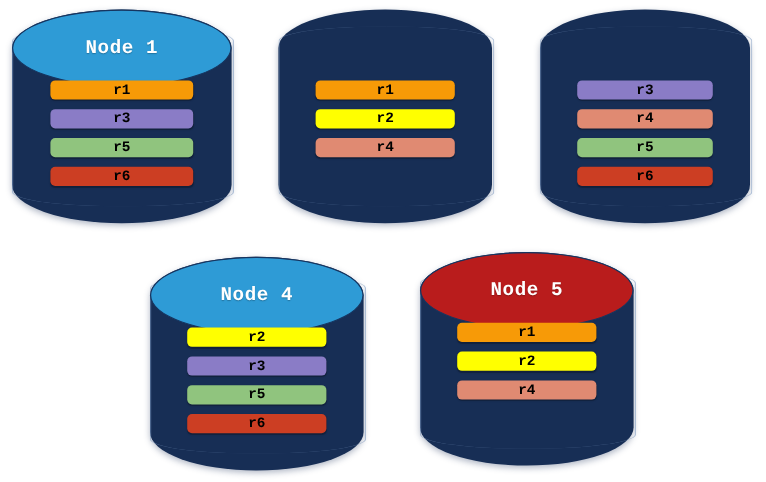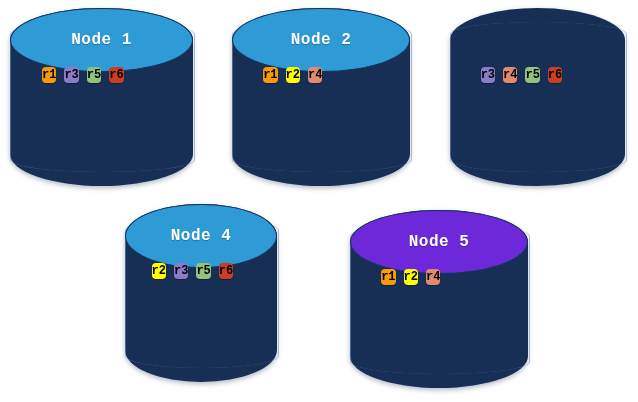--- a/index.html
+++ b/index.html
@@ -72,21 +72,21 @@
     user-select: none;
   }
 
   
   .replicas {
     position: absolute;
     left: 17.5%;
     right: 17.5%;
     top: 33%;
     display: flex;
-    flex-direction: row;
+    flex-direction: column;
     gap: 8px;
   }
   .replica {
     height: 16px;
     border-radius: 4px;
     display: flex;
     align-items: center;
     justify-content: center;
     font-size: 12px;
     font-weight: bold;
@@ -107,53 +107,50 @@
       </div>
       <div class="replicas">
         <div class="replica" style="background: rgb(247, 154, 7); color: rgb(0, 0, 0);">r1</div>
         <div class="replica" style="background: rgb(138, 124, 198); color: rgb(0, 0, 0);">r3</div>
         <div class="replica" style="background: rgb(144, 196, 126); color: rgb(0, 0, 0);">r5</div>
         <div class="replica" style="background: rgb(204, 62, 35); color: rgb(0, 0, 0);">r6</div>
       </div>
     </div>
     <div class="node" style="left: 232px; top: 8px; width: 178px; height: 178px;">
       <div class="cyl-body" style="background: rgb(23, 46, 85);"></div>
-      <div class="cyl-top" style="background: rgb(46, 155, 214);">
-        <div class="node-label" style="color: rgb(255, 255, 255);">Node  2</div>
-      </div>
       <div class="replicas">
         <div class="replica" style="background: rgb(247, 154, 7); color: rgb(0, 0, 0);">r1</div>
         <div class="replica" style="background: rgb(255, 255, 0); color: rgb(0, 0, 0);">r2</div>
         <div class="replica" style="background: rgb(224, 138, 114); color: rgb(0, 0, 0);">r4</div>
       </div>
     </div>
     <div class="node" style="left: 450px; top: 8px; width: 175px; height: 178px;">
       <div class="cyl-body" style="background: rgb(23, 46, 85);"></div>
       <div class="replicas">
         <div class="replica" style="background: rgb(138, 124, 198); color: rgb(0, 0, 0);">r3</div>
         <div class="replica" style="background: rgb(224, 138, 114); color: rgb(0, 0, 0);">r4</div>
         <div class="replica" style="background: rgb(144, 196, 126); color: rgb(0, 0, 0);">r5</div>
         <div class="replica" style="background: rgb(204, 62, 35); color: rgb(0, 0, 0);">r6</div>
       </div>
     </div>
-    <div class="node" style="left: 125px; top: 204px; width: 152px; height: 178px;">
+    <div class="node" style="left: 125px; top: 214px; width: 178px; height: 178px;">
       <div class="cyl-body" style="background: rgb(23, 46, 85);"></div>
       <div class="cyl-top" style="background: rgb(46, 155, 214);">
         <div class="node-label" style="color: rgb(255, 255, 255);">Node  4</div>
       </div>
       <div class="replicas">
         <div class="replica" style="background: rgb(255, 255, 0); color: rgb(0, 0, 0);">r2</div>
         <div class="replica" style="background: rgb(138, 124, 198); color: rgb(0, 0, 0);">r3</div>
         <div class="replica" style="background: rgb(144, 196, 126); color: rgb(0, 0, 0);">r5</div>
         <div class="replica" style="background: rgb(204, 62, 35); color: rgb(0, 0, 0);">r6</div>
       </div>
     </div>
     <div class="node" style="left: 350px; top: 210px; width: 178px; height: 178px;">
       <div class="cyl-body" style="background: rgb(23, 46, 85);"></div>
-      <div class="cyl-top" style="background: #6d28d9;">
+      <div class="cyl-top" style="background: #b91c1c;">
         <div class="node-label" style="color: rgb(255, 255, 255);">Node  5</div>
       </div>
       <div class="replicas">
         <div class="replica" style="background: rgb(247, 154, 7); color: rgb(0, 0, 0);">r1</div>
         <div class="replica" style="background: rgb(255, 255, 0); color: rgb(0, 0, 0);">r2</div>
         <div class="replica" style="background: rgb(224, 138, 114); color: rgb(0, 0, 0);">r4</div>
       </div>
     </div>
   </div>
 

